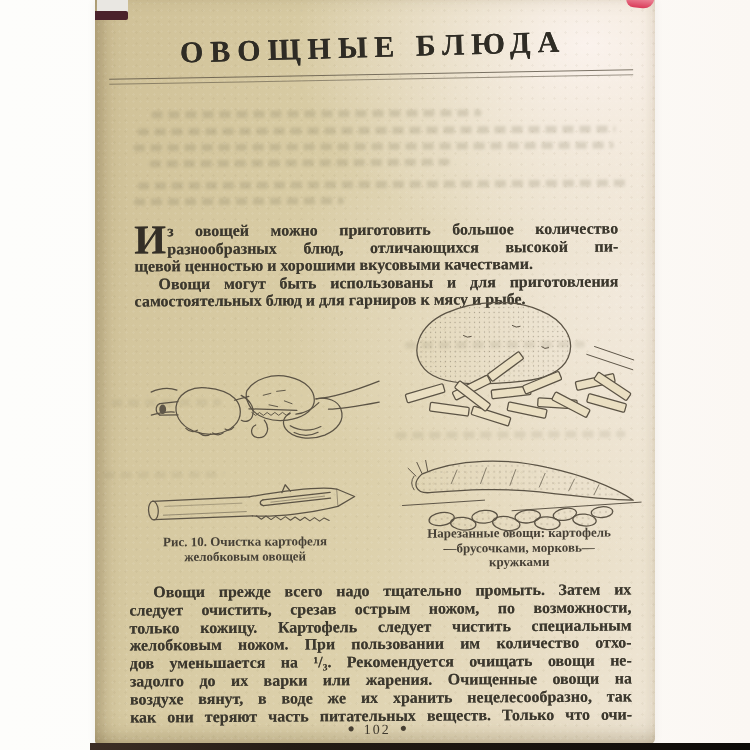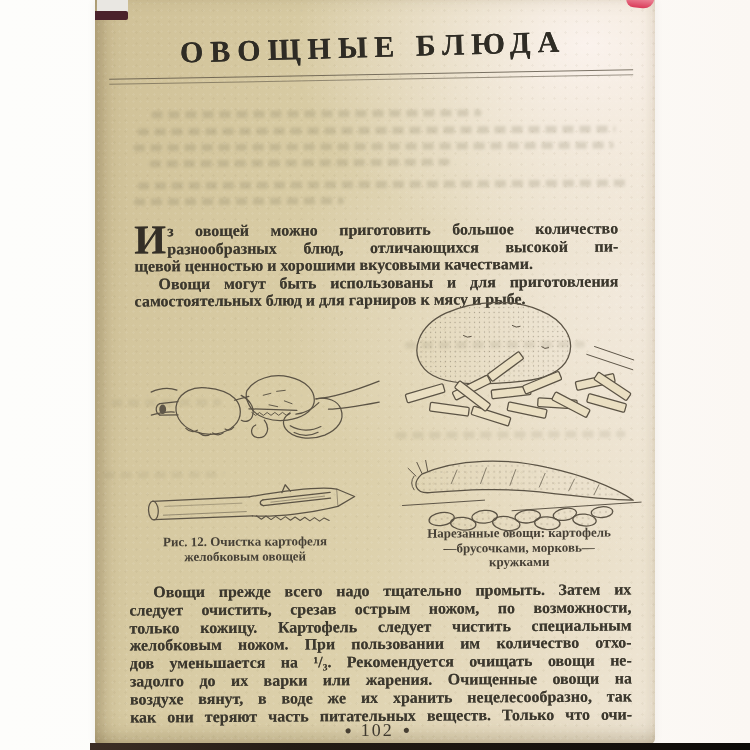--- a/index.html
+++ b/index.html
@@ -48,21 +48,21 @@
   .cap-left{top:534px;left:30px;width:238px;}
   .cap-right{top:527px;left:294px;width:258px;}
   .fig{position:absolute;}
   .fig-hands{left:55px;top:353px;width:230px;height:110px;}
   .fig-knife{left:46px;top:483px;width:222px;height:47px;transform:rotate(-1.5deg);}
   .fig-potato{left:300px;top:297px;width:240px;height:132px;}
   .fig-carrot{left:300px;top:447px;width:250px;height:90px;}
   .sketch{stroke:#5b5345;stroke-width:1.3;fill:none;stroke-linecap:round;stroke-linejoin:round;}
   .footer{position:absolute;top:720px;left:0;width:100%;text-align:center;color:#3f3a2f;}
   .orn{font-size:12px;vertical-align:2px;color:#473f33;margin:0 9px;}
-  .pnum{font-size:18px;font-weight:400;letter-spacing:2px;}
+  .pnum{font-size:14px;font-weight:400;letter-spacing:2px;}
   .table-edge{position:absolute;left:90px;bottom:0;width:660px;height:7px;
     background:linear-gradient(90deg,#3c2e25 0%,#241c15 30%,#17120d 70%,#0d0b08 100%);}
 </style>
 </head>
 <body>
 
 <div class="photo">
   <div class="page">
     <div class="cover-gray"></div>
     <div class="cover-maroon"></div>
@@ -187,21 +187,21 @@
             <ellipse cx="208" cy="68" rx="11" ry="5.5" fill="url(#stip2)" fill-opacity=".5" transform="rotate(-4 208 68)"></ellipse>
           </g>
           <path d="M24,28 C60,12 112,12 152,22 C192,31 222,44 240,56 C224,56 184,52 144,47 C104,42 62,45 32,47 C18,48 13,38 24,28 Z" fill="url(#stip2)" fill-opacity=".45"></path>
           <path d="M18,30 l-8,-8 M24,27 l-5,-11 M30,25 l-2,-11" stroke-width="1"></path>
           <path d="M16,30 q-5,7 0,14" stroke-width="1"></path>
           <path d="M60,24 l-6,14 M90,22 l-6,16 M120,24 l-6,16 M150,28 l-6,14 M180,34 l-6,12 M205,40 l-5,10" stroke-width="1" stroke-opacity=".7"></path>
         </g>
       </svg>
 
       <div class="cap cap-left">
-        <div>Рис. 12. Очистка картофеля</div>
+        <div>Рис. 10. Очистка картофеля</div>
         <div>желобковым овощей</div>
       </div>
       <div class="cap cap-right">
         <div>Нарезанные овощи: картофель</div>
         <div>—брусочками, морковь—</div>
         <div>кружками</div>
       </div>
 
       <div class="para para2">
         <div class="line ind j">Овощи прежде всего надо тщательно промыть. Затем их</div>

